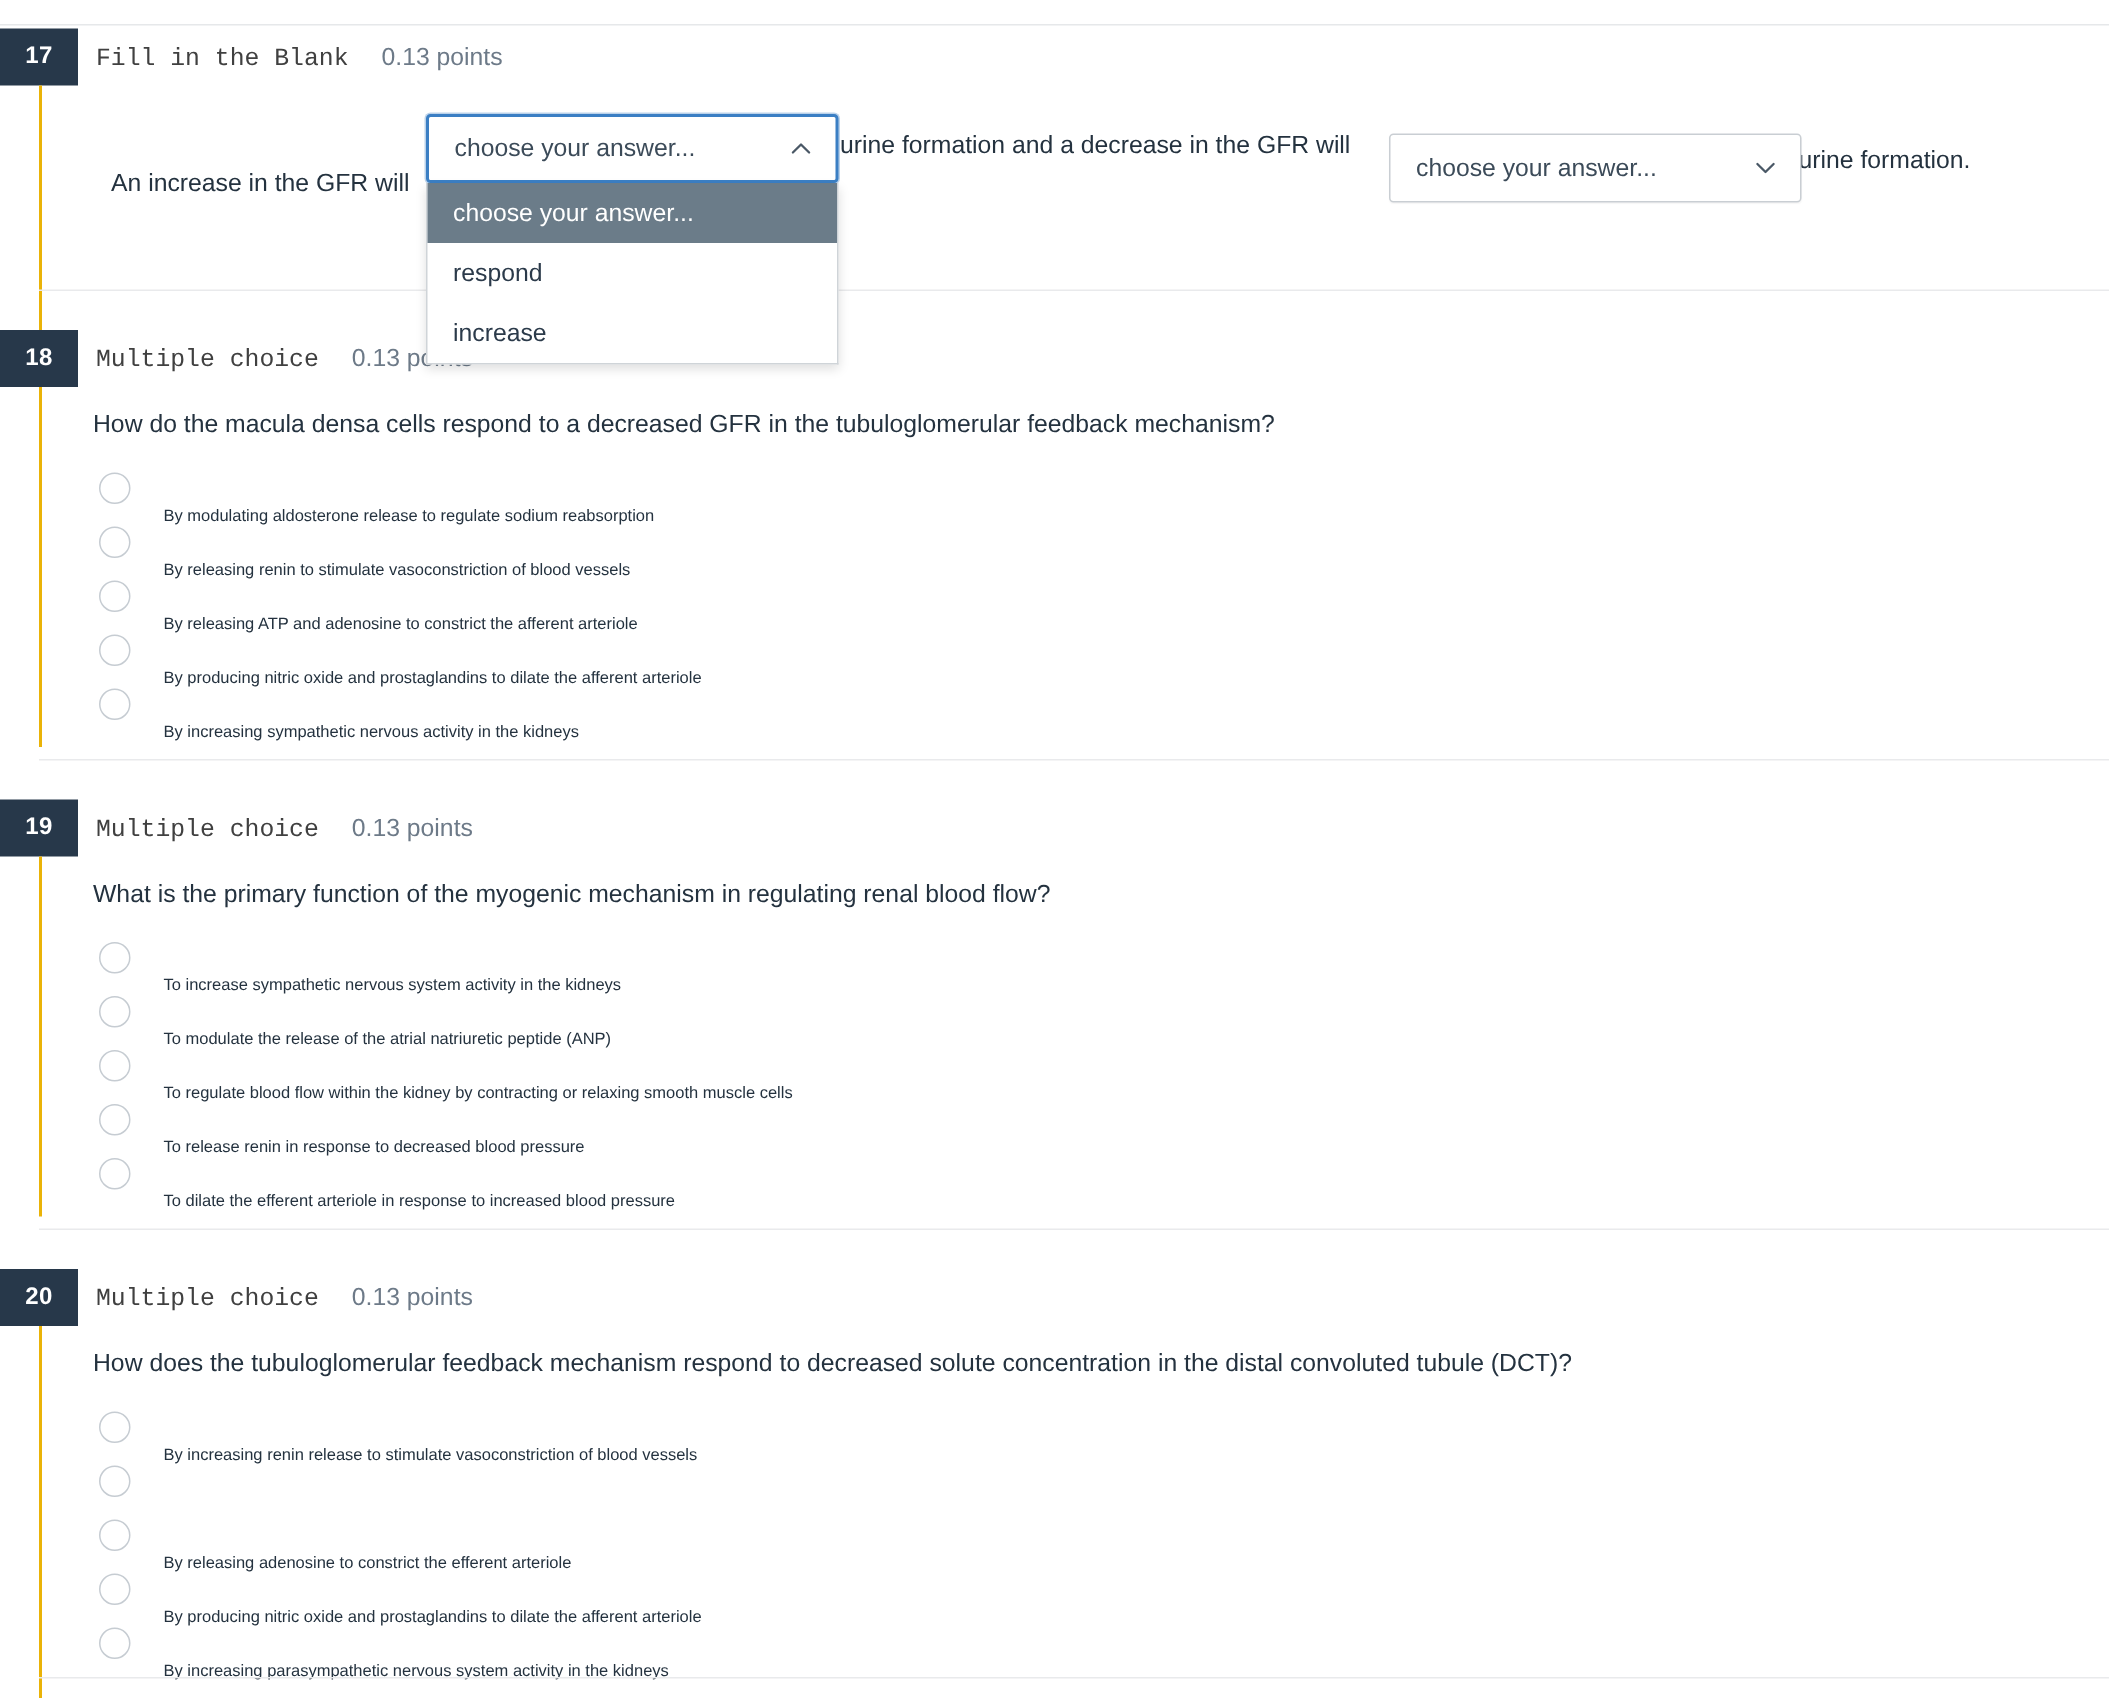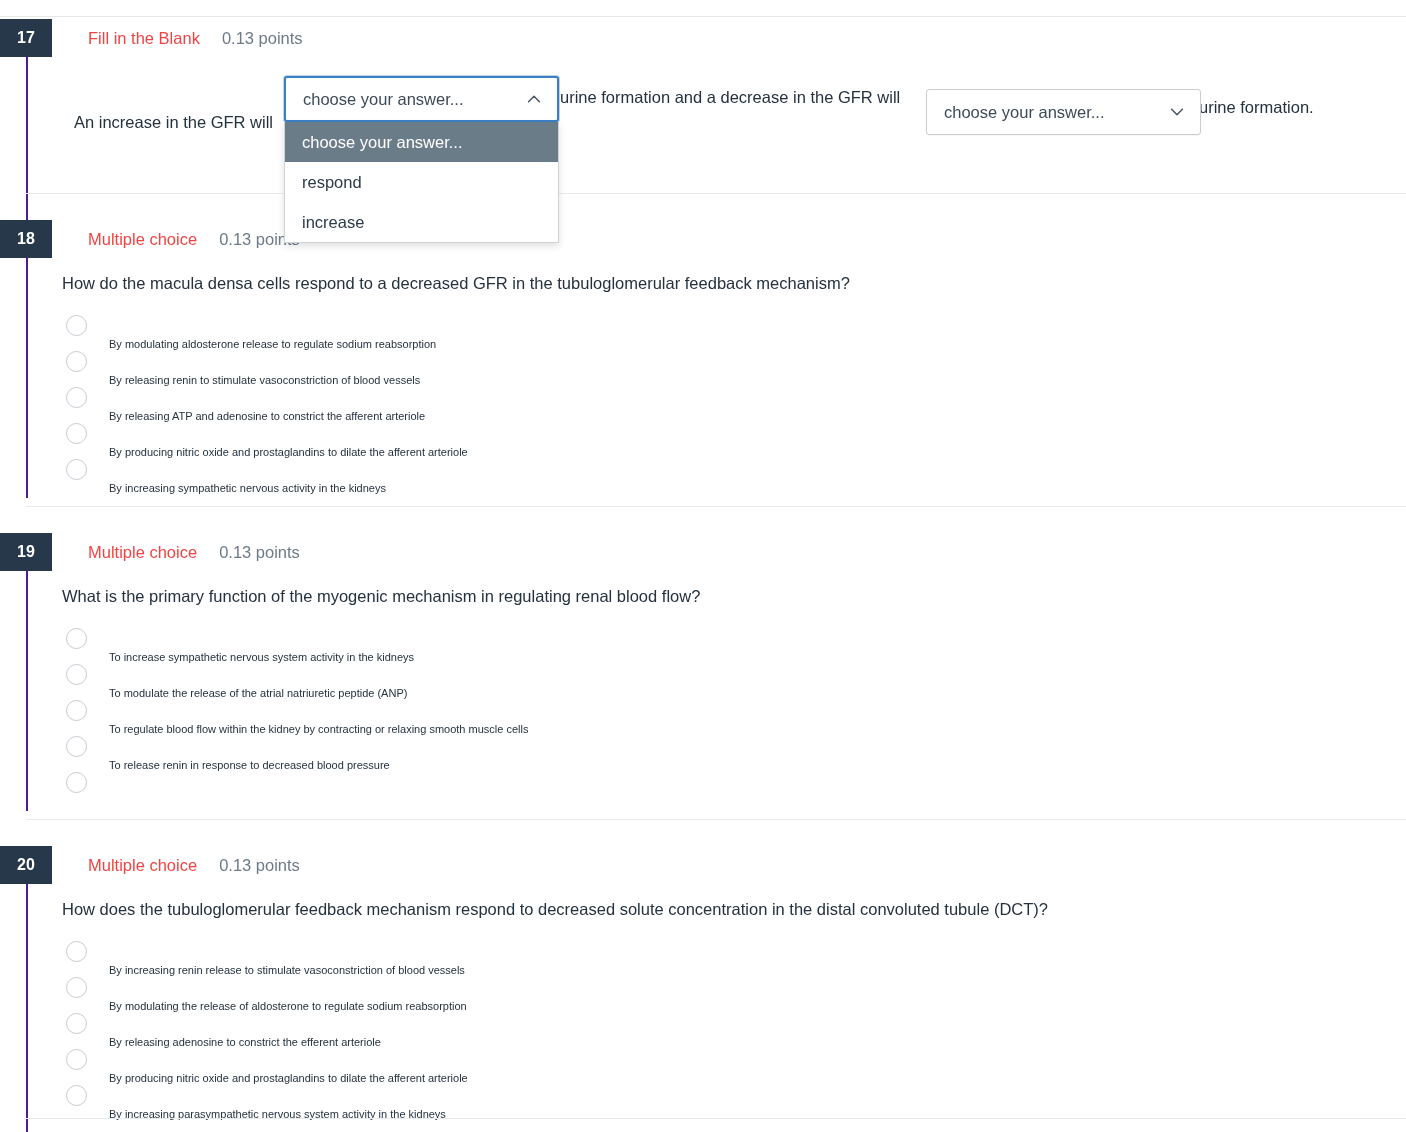--- a/index.html
+++ b/index.html
@@ -55,35 +55,36 @@
     font-size: 16px;
     font-weight: bold;
     display: flex;
     align-items: center;
     justify-content: center;
     flex: 0 0 auto;
     letter-spacing: .2px;
   }
 
   .q-type {
-    margin-left: 36px;
-    font-size: 16.5px;
-    color: #ef4444;
+    margin-left: 12px;
+    font-size: 16.5px;
+    color: #404040;
     white-space: nowrap;
+    font-family: Liberation Mono, monospace;
   }
   .q-points {
     margin-left: 22px;
     font-size: 16.5px;
     color: #6d7a88;
     white-space: nowrap;
   }
 
   .q-body {
     position: relative;
-    border-left: 2px solid #4c1d95;
+    border-left: 2px solid #eab308;
     margin-left: 26px;
     padding: 0 0 0 34px;
   }
 
   .q-text {
     font-size: 16.5px;
     color: #24323f;
     line-height: 1.45;
     padding-top: 14px;
   }
@@ -316,20 +317,21 @@
         <div class="option">
           <span class="radio"></span>
           <span class="option-label">To regulate blood flow within the kidney by contracting or relaxing smooth muscle cells</span>
         </div>
         <div class="option">
           <span class="radio"></span>
           <span class="option-label">To release renin in response to decreased blood pressure</span>
         </div>
         <div class="option">
           <span class="radio"></span>
+          <span class="option-label">To dilate the efferent arteriole in response to increased blood pressure</span>
         </div>
       </div>
     </div>
   </div>
 
   <div class="q-sep" style="top:819px;"></div>
 
   <div class="question" style="top:846px;">
     <div class="q-header">
       <div class="q-badge">20</div>
@@ -338,21 +340,20 @@
     </div>
     <div class="q-body" style="height:248px;">
       <div class="q-text">How does the tubuloglomerular feedback mechanism respond to decreased solute concentration in the distal convoluted tubule (DCT)?</div>
       <div class="options">
         <div class="option">
           <span class="radio"></span>
           <span class="option-label">By increasing renin release to stimulate vasoconstriction of blood vessels</span>
         </div>
         <div class="option">
           <span class="radio"></span>
-          <span class="option-label">By modulating the release of aldosterone to regulate sodium reabsorption</span>
         </div>
         <div class="option">
           <span class="radio"></span>
           <span class="option-label">By releasing adenosine to constrict the efferent arteriole</span>
         </div>
         <div class="option">
           <span class="radio"></span>
           <span class="option-label">By producing nitric oxide and prostaglandins to dilate the afferent arteriole</span>
         </div>
         <div class="option">

